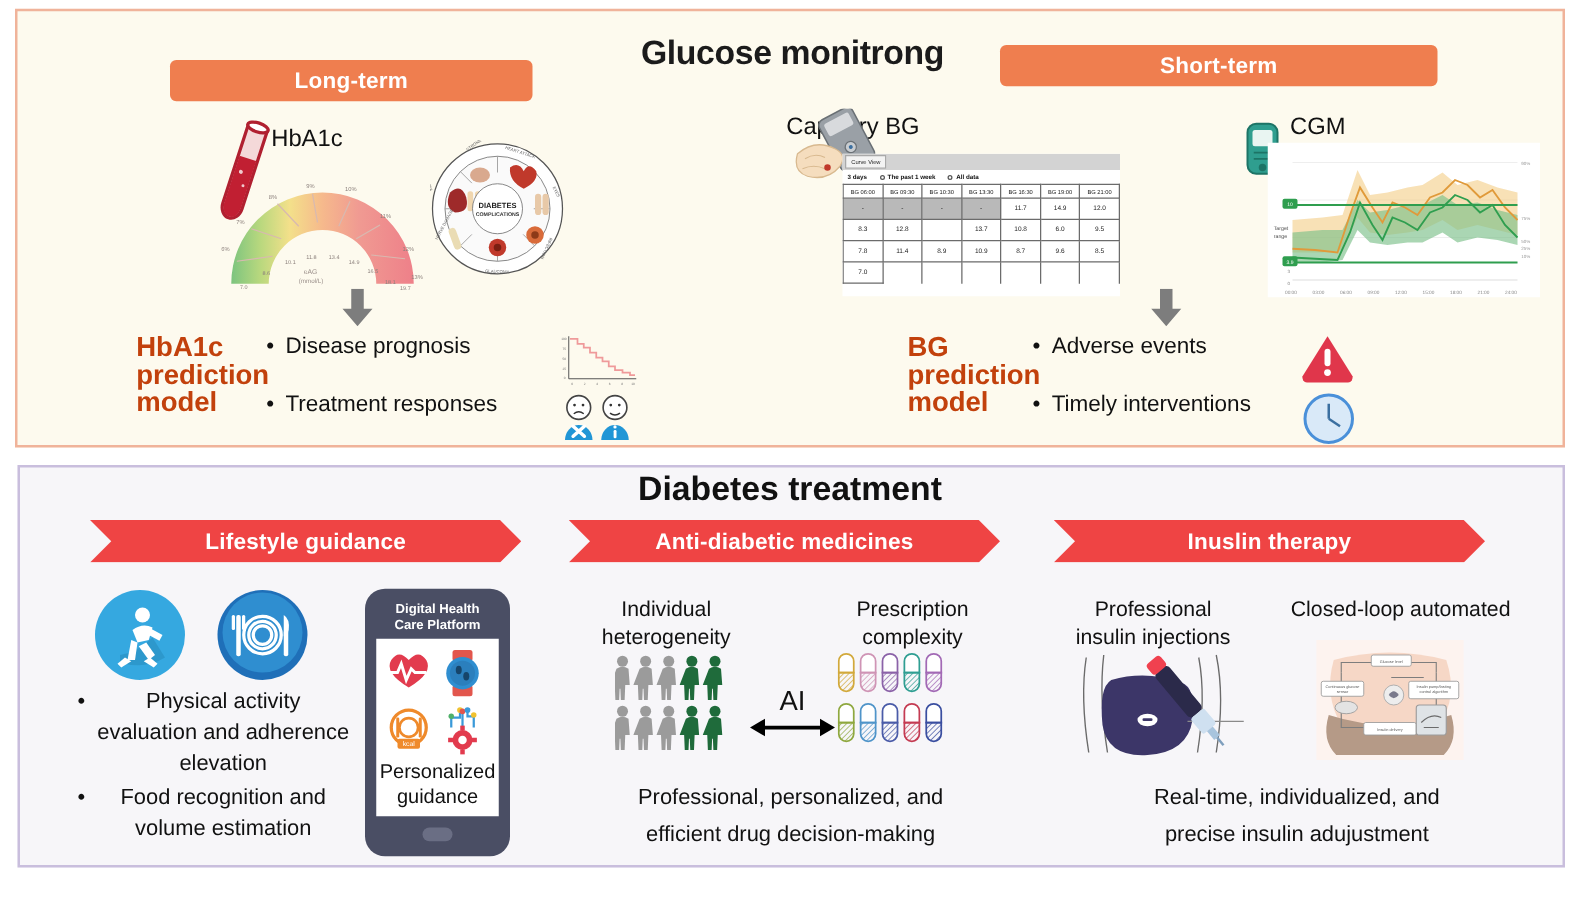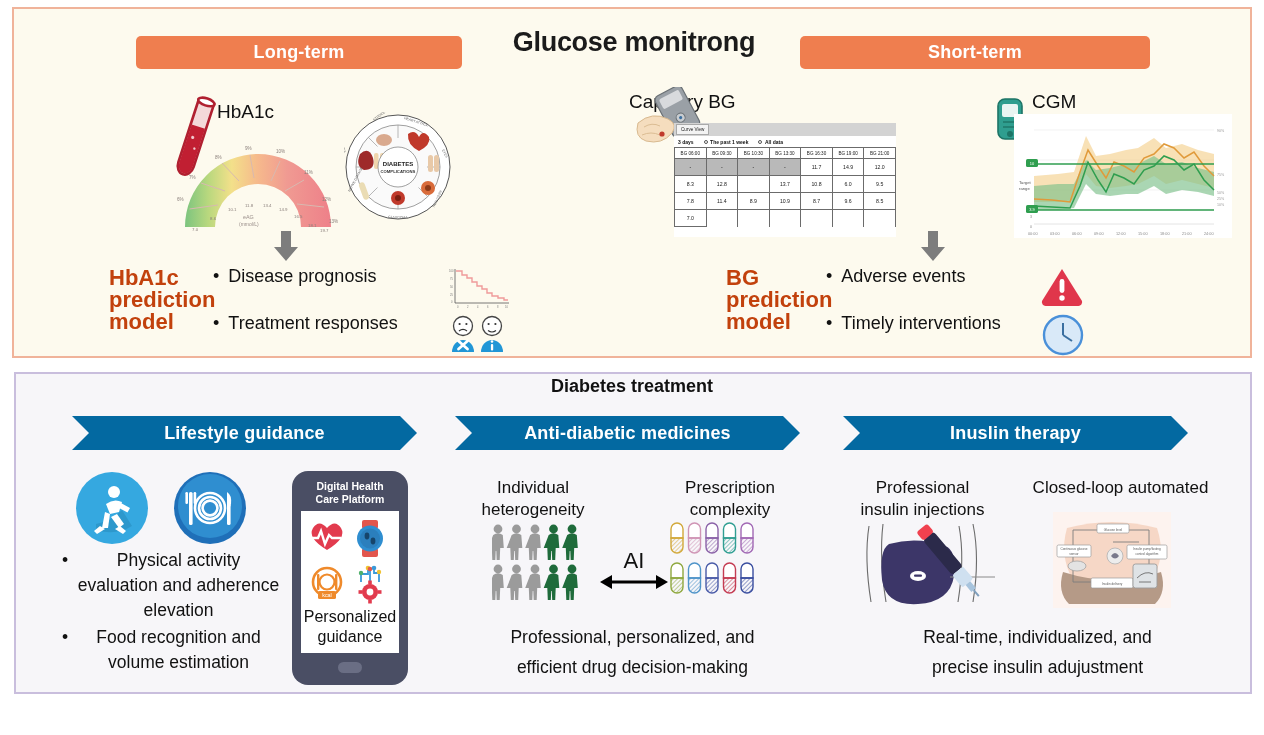--- a/index.html
+++ b/index.html
@@ -27,21 +27,21 @@
     position: absolute; top: 18px; left: 0; width: 1240px;
     text-align: center; font-size: 27px; font-weight: bold; color: #1b1b1b;
     letter-spacing: -0.3px;
   }
   .ribbon {
     position: absolute; height: 33px; background: #ef7e4f; border-radius: 5px;
     color: #ffffff; font-size: 18px; font-weight: bold;
     display: flex; align-items: center; justify-content: center;
     letter-spacing: 0.2px;
   }
-  .ribbon-long  { left: 122px; top: 27px; width: 326px; text-align: center; }
+  .ribbon-long  { left: 122px; top: 39px; width: 290px; text-align: center; }
   .ribbon-short { left: 762px; top: 27px; width: 350px; margin-left: 24px; }
 
   
   .lbl { position: absolute; font-size: 19px; color:#111; }
   .lbl-hba1c    { left: 203px; top: 92px; }
   .lbl-cap      { left: 615px; top: 82px; }
   .lbl-cgm      { left: 1018px; top: 82px; }
 
   
   .model-name {
@@ -105,24 +105,24 @@
   .km-curve { position: absolute; left: 432px; top: 258px; }
   .faces    { position: absolute; left: 434px; top: 305px; }
 
   
   .alert-tri { position: absolute; left: 1026px; top: 258px; }
   .clock-ico { position: absolute; left: 1028px; top: 305px; }
 
   
   .sub-title {
     position: absolute; top: 376px; left: 0; width: 1264px; text-align: center;
-    font-size: 18px; font-weight: bold; color:#111;
+    font-size: 27px; font-weight: bold; color:#111;
   }
   .chev {
-    position: absolute; height: 34px; background: #0369a1; color:#fff;
+    position: absolute; height: 34px; background: #ef4444; color:#fff;
     font-size: 18px; font-weight: bold;
     display:flex; align-items:center; justify-content:center;
     clip-path: polygon(0 0, calc(100% - 17px) 0, 100% 50%, calc(100% - 17px) 100%,
                        0 100%, 17px 50%);
     letter-spacing: 0.2px;
   }
   .chev-life  { left: 72px;  top: 416px; width: 345px; }
   .chev-anti  { left: 455px; top: 416px; width: 345px; }
   .chev-ins   { left: 843px; top: 416px; width: 345px; }
 

